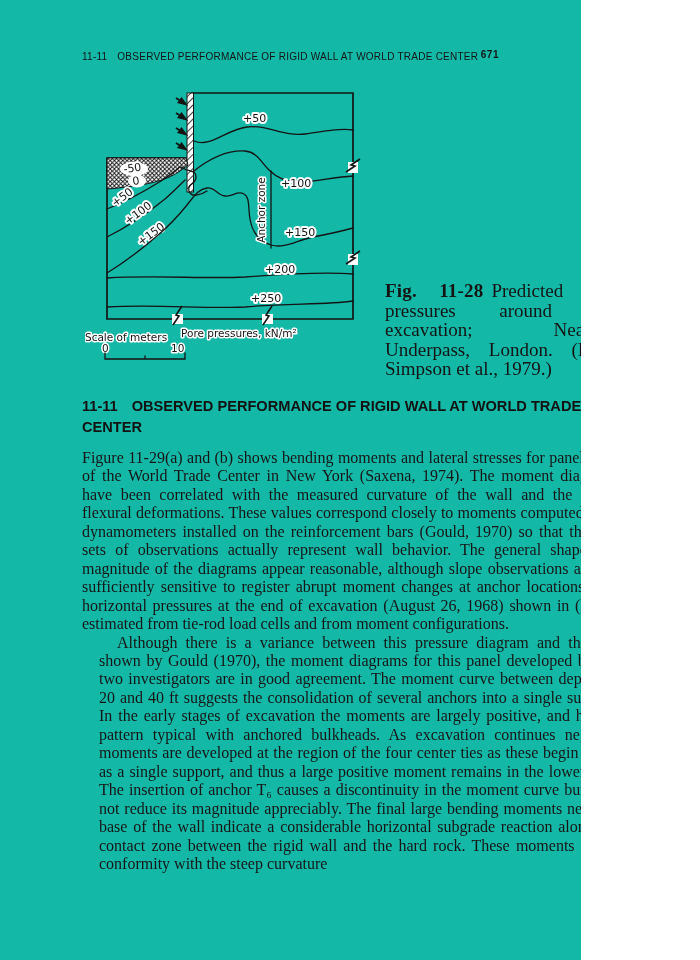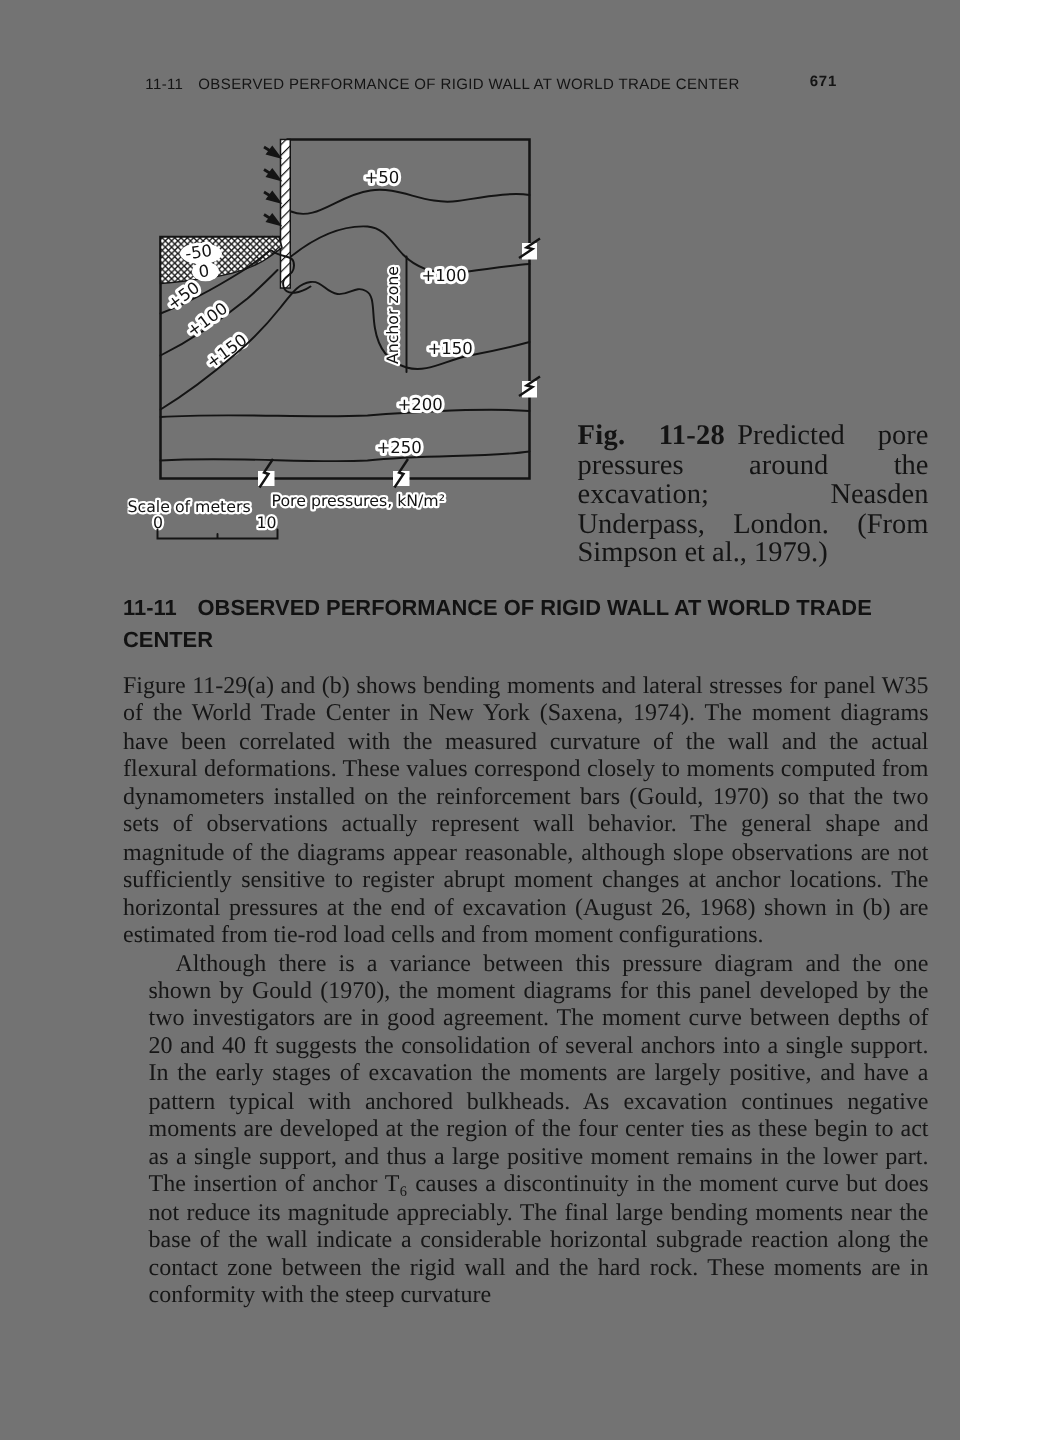--- a/index.html
+++ b/index.html
@@ -1,21 +1,21 @@
 <!DOCTYPE html>
 <html><head>
 <meta charset="utf-8">
 <style>
   html,body{margin:0;padding:0;}
   body{
     width:700px;height:960px;background:#ffffff;position:relative;
     font-family:"Liberation Serif","DejaVu Serif",serif;color:#161616;
     -webkit-font-smoothing:antialiased;
   }
-  .page{position:absolute;inset:0;width:640px;height:960px;background:#737373;overflow:hidden;}
+  .page{position:absolute;inset:0;width:581px;height:960px;background:#14b8a6;overflow:hidden;}
 
   
   .running-head{
     position:absolute;left:82px;right:82px;top:49px;height:16px;
     font-family:"Liberation Sans","DejaVu Sans",sans-serif;
     font-size:10px;letter-spacing:.25px;color:#141414;
   }
   .running-head .rh-text{position:absolute;left:0;right:50px;text-align:center;top:2px;white-space:nowrap;}
   .running-head .rh-num{position:absolute;right:0;top:0;font-weight:bold;font-size:10px;letter-spacing:.5px;}
   .rh-sec{margin-right:10px;}

